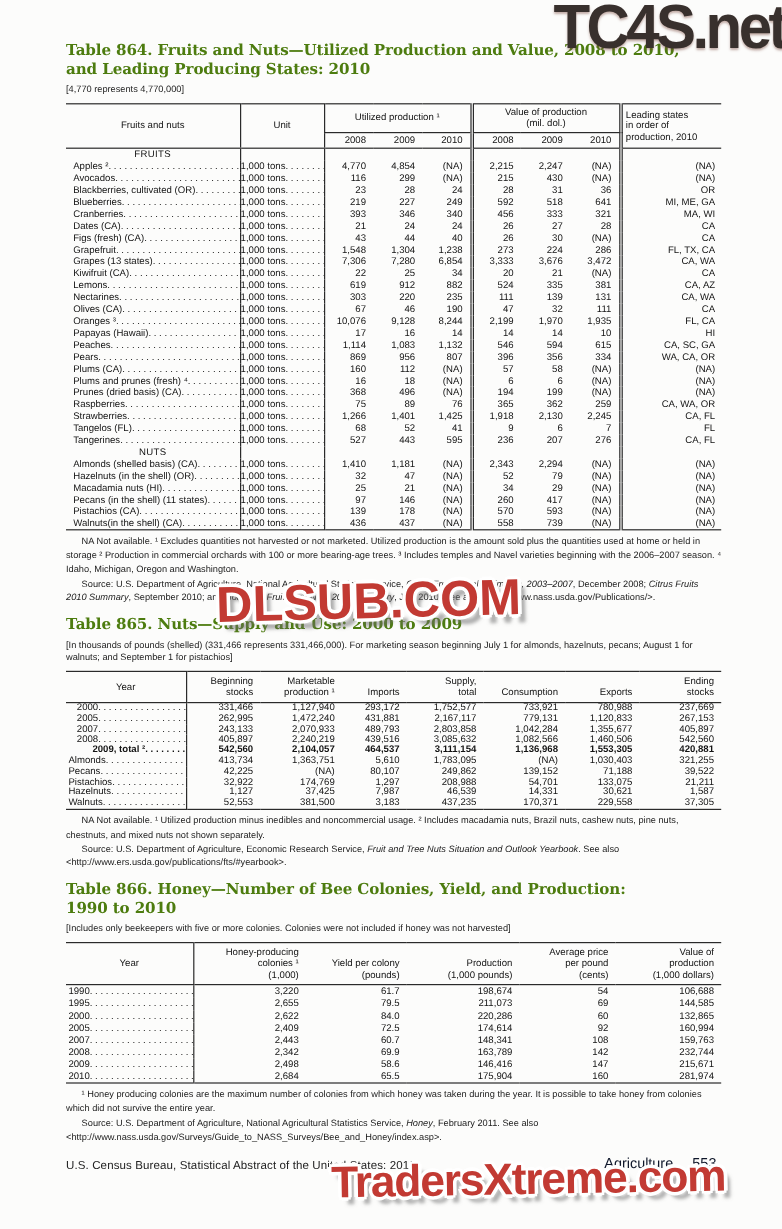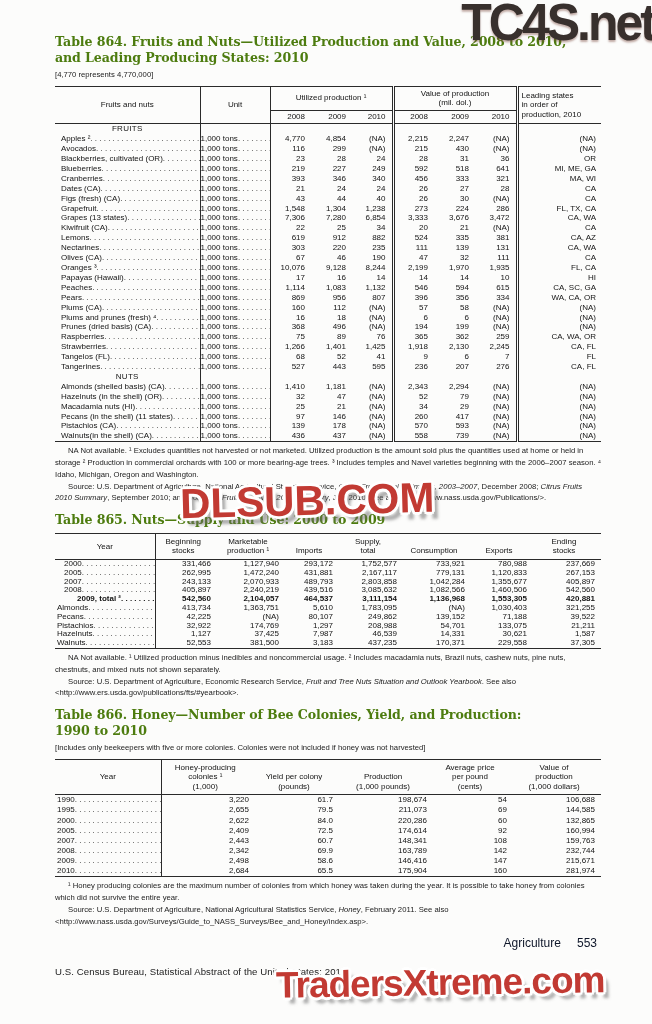--- a/index.html
+++ b/index.html
@@ -31,21 +31,21 @@
   .t864 td{line-height:9.9px;padding:0;}
   .t864 td.stub{padding-left:6px;}
   .t864 td.sec{text-align:center;padding-left:0;letter-spacing:.3px;}
   .t864 td.num{text-align:right;padding-right:6px;}
   .t864 td.lead{text-align:right;padding-right:5px;}
   .bl{border-left:1px solid #2a2a2a;}
   .bd{border-left:3px double #2a2a2a;}
 
   
   .t865 thead th,.t866 thead th{
-    vertical-align:bottom;text-align:center;white-space:pre-line;
+    vertical-align:bottom;text-align:right;white-space:pre-line;
     line-height:9.6px;padding:3px 6px 3px 0;border-bottom:1px solid #2a2a2a;
   }
   .t865 .stub-h,.t866 .stub-h{text-align:center;vertical-align:middle;padding-right:0;}
   .t865 td{line-height:8.8px;padding:0;}
   .t866 td{line-height:10.1px;padding:0;}
   .t865 td.num,.t866 td.num{text-align:right;padding-right:6px;}
   .t865 td.stub,.t866 td.stub{padding-left:2px;}
   .t865 td.stub.ind1{padding-left:9px;}
   .t865 td.stub.ind2{padding-left:22px;}
   tr.boldrow td{font-weight:bold;}
@@ -788,20 +788,21 @@
       </tbody>
   </table>
   <div class="fns">
       <p class="fn"><span>NA Not available. ¹ Excludes quantities not harvested or not marketed. Utilized production is the amount sold plus the quantities used at home or held in storage ² Production in commercial orchards with 100 or more bearing-age trees. ³ Includes temples and Navel varieties beginning with the 2006–2007 season. ⁴ Idaho, Michigan, Oregon and Washington.</span></p>
       <p class="fn"><span>Source: U.S. Department of Agriculture, National Agricultural Statistics Service, </span><span class="it">Citrus Fruits Final Estimates, 2003–2007</span><span>, December 2008; </span><span class="it">Citrus Fruits 2010 Summary</span><span>, September 2010; and </span><span class="it">Noncitrus Fruits and Nuts 2009 Summary</span><span>, July 2010. See also &lt;http://www.nass.usda.gov/Publications/&gt;.</span></p>
     </div>
 
   <h1 class="tbl-title t2">
     <span>Table 865. Nuts—Supply and Use: 2000 to 2009</span>
   </h1>
+  <p class="bracket">[In thousands of pounds (shelled) (331,466 represents 331,466,000). For marketing season beginning July 1 for almonds, hazelnuts, pecans; August 1 for walnuts; and September 1 for pistachios]</p>
 
   <table class="t865">
     <colgroup>
       <col style="width:100px">
         <col style="width:62px">
         <col style="width:68px">
         <col style="width:54px">
       <col style="width:64px">
         <col style="width:68px">
         <col style="width:62px">

